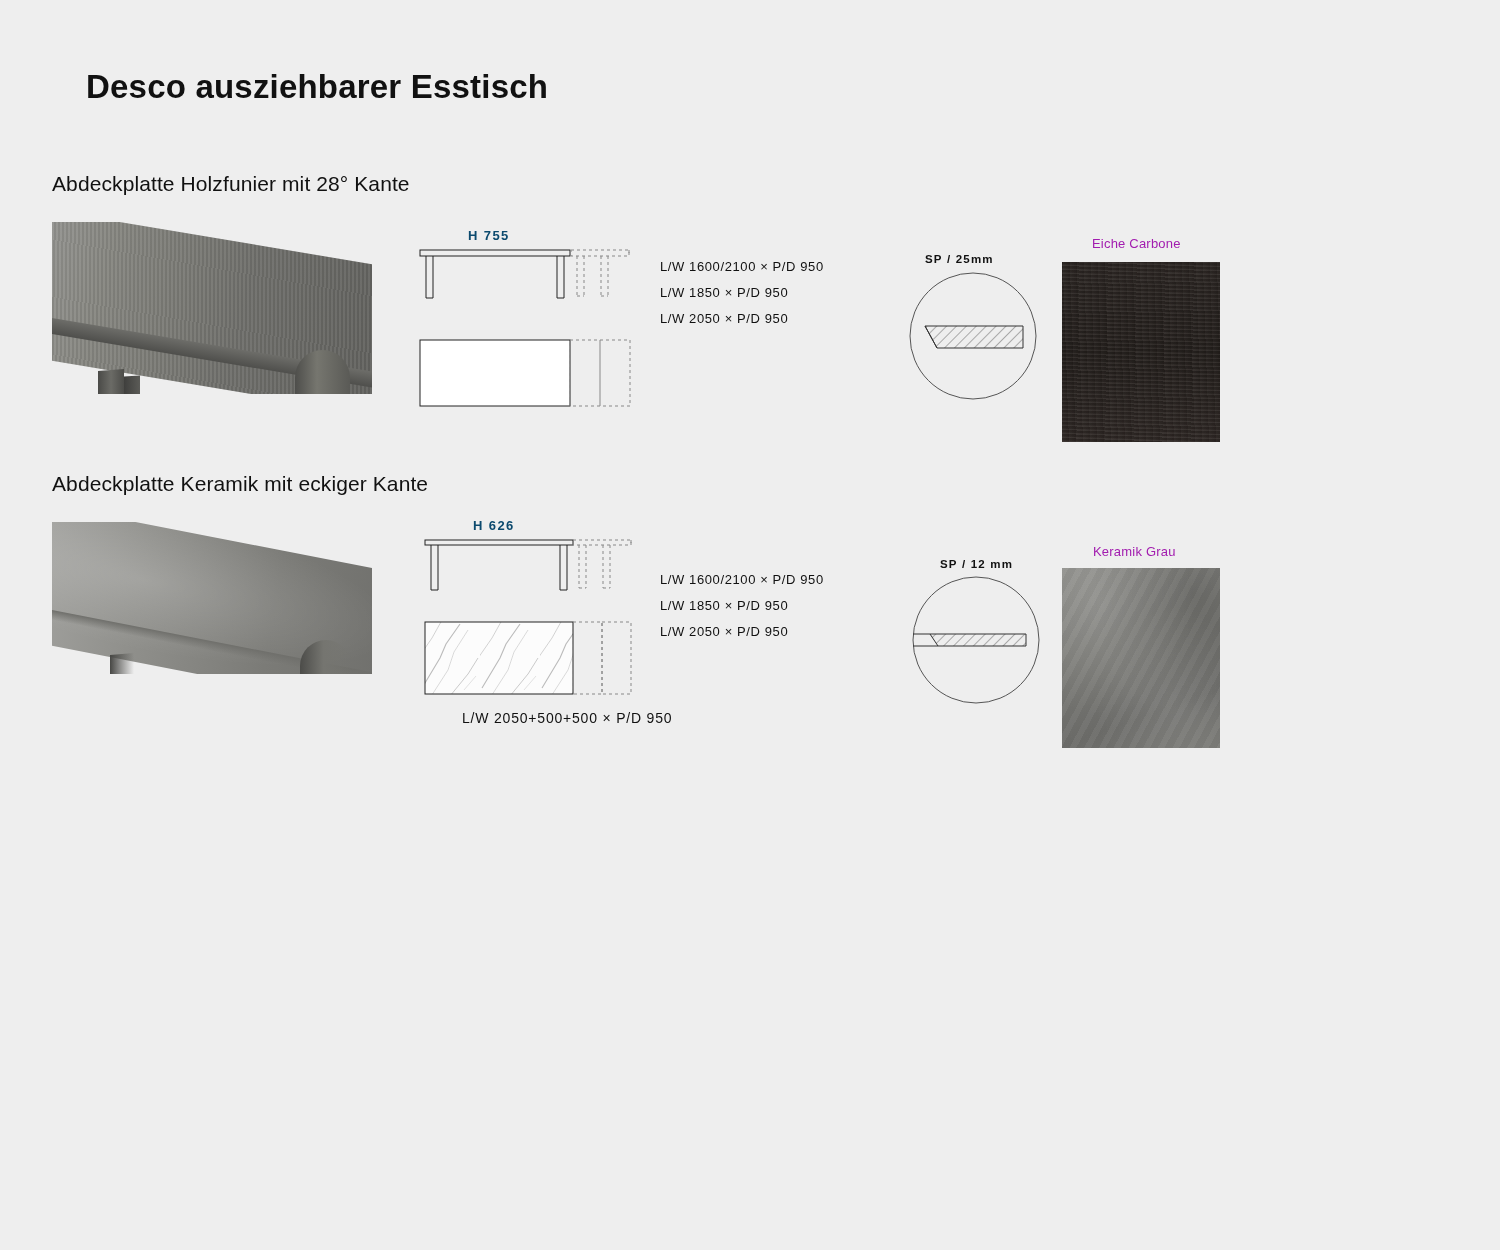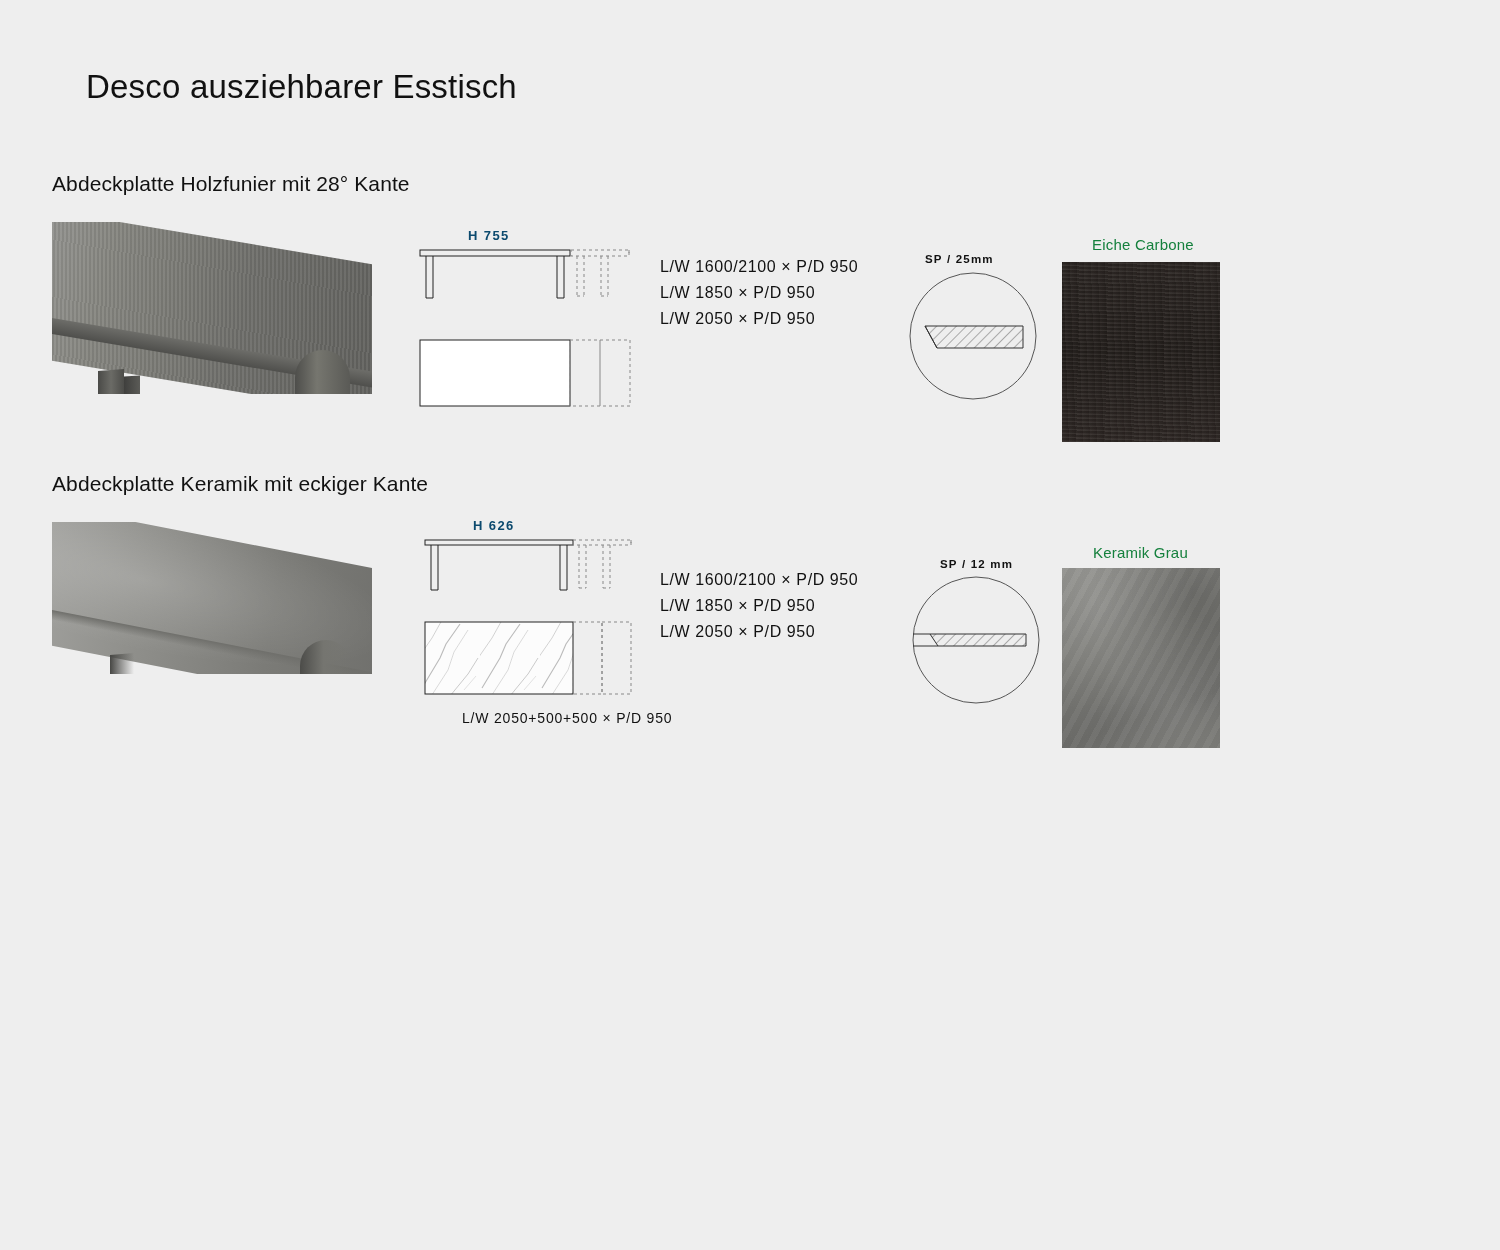--- a/index.html
+++ b/index.html
@@ -14,21 +14,21 @@
     font-family: "Liberation Sans", sans-serif;
     color: #1a1a1a;
     overflow: hidden;
   }
 
   .page-title {
     position: absolute;
     left: 86px;
     top: 68px;
     font-size: 33px;
-    font-weight: 400;
+    font-weight: 700;
     letter-spacing: 0.2px;
     color: #111;
   }
 
   .section-title {
     position: absolute;
     font-size: 21px;
     font-weight: 400;
     color: #111;
     letter-spacing: 0.1px;
@@ -135,21 +135,21 @@
     font-size: 13px;
     font-weight: 700;
     letter-spacing: 1.4px;
     color: #0c4a6e;
   }
   #code-1 { left: 468px; top: 228px; }
   #code-2 { left: 473px; top: 518px; }
 
   .dim-list {
     position: absolute;
-    font-size: 16px;
+    font-size: 13px;
     line-height: 26px;
     color: #111;
     letter-spacing: 0.6px;
     white-space: nowrap;
   }
   #dims-1 { left: 660px; top: 254px; }
   #dims-2 { left: 660px; top: 567px; }
 
   .dim-extra {
     position: absolute;
@@ -167,22 +167,22 @@
     font-weight: 700;
     letter-spacing: 1.2px;
     color: #111;
   }
   #sp-1 { left: 925px; top: 253px; }
   #sp-2 { left: 930px; top: 558px; margin-left: 10px; }
 
   
   .swatch-label {
     position: absolute;
-    font-size: 15px;
-    color: #15803d;
+    font-size: 13px;
+    color: #a21caf;
     letter-spacing: 0.2px;
   }
   #sw-label-1 { left: 1092px; top: 236px; }
   #sw-label-2 { left: 1093px; top: 544px; }
 
   .swatch {
     position: absolute;
     width: 158px;
     height: 180px;
   }

